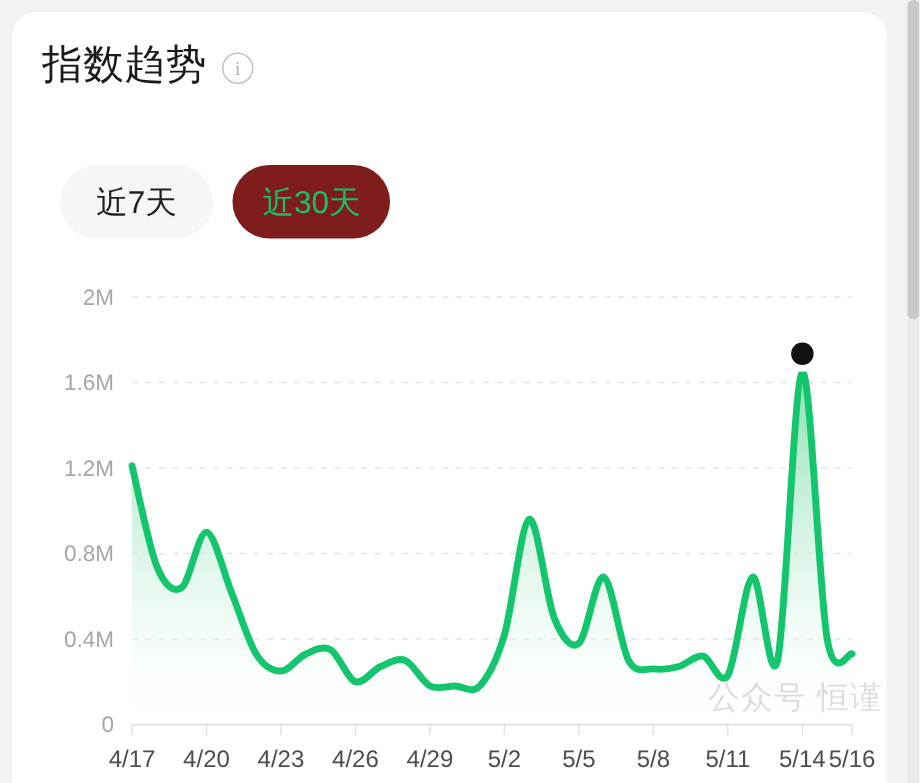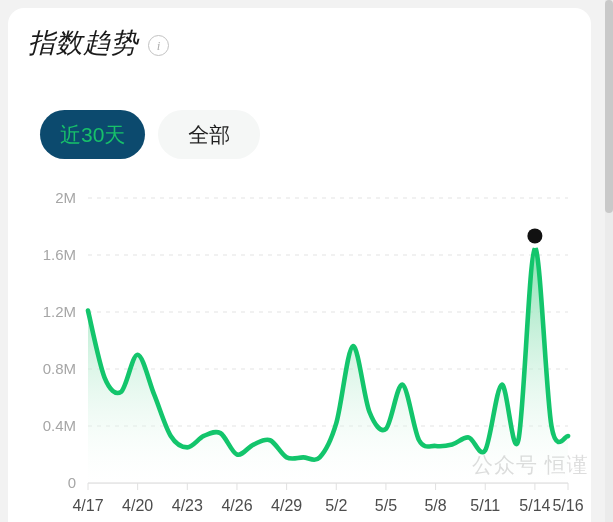--- a/index.html
+++ b/index.html
@@ -30,21 +30,20 @@
   }
 
   
   .card-header {
     position: absolute;
     left: 20px;
     top: 18px;
     display: flex;
     align-items: center;
     gap: 10px;
-    font-style: italic;
   }
   .card-title {
     font-size: 27px;
     line-height: 34px;
     color: #1a1a1a;
     font-weight: 400;
     letter-spacing: 0.5px;
     white-space: nowrap;
   }
   .info-icon {
@@ -83,21 +82,21 @@
     font-size: 21px;
     display: flex;
     align-items: center;
     justify-content: center;
     box-sizing: border-box;
     cursor: pointer;
     white-space: nowrap;
     user-select: none;
   }
   .range-tab.active {
-    background: #0c4a6e;
+    background: #7f1d1d;
     color: #17c06a;
   }
 
   
   .chart-wrap {
     position: absolute;
     left: 0;
     top: 170px;
     width: 583px;
     height: 345px;
@@ -160,25 +159,25 @@
   <div class="card">
 
     <div class="card-header">
       <div class="card-title">指数趋势</div>
       <div class="info-icon">
         <span>i</span>
       </div>
     </div>
 
     <div class="range-tabs">
+      <div class="range-tab">
+        <span>近7天</span>
+      </div>
       <div class="range-tab active">
         <span>近30天</span>
-      </div>
-      <div class="range-tab">
-        <span>全部</span>
       </div>
     </div>
 
     <div class="chart-wrap">
       <svg class="chart-svg" id="chart-svg" width="583" height="345" viewBox="0 0 583 345">
         <defs>
           <linearGradient id="areaGrad" x1="0" y1="0" x2="0" y2="1">
             <stop offset="0%" stop-color="#7fdfac" stop-opacity="0.95"></stop>
             <stop offset="45%" stop-color="#b9ecd1" stop-opacity="0.6"></stop>
             <stop offset="100%" stop-color="#ffffff" stop-opacity="0.15"></stop>

